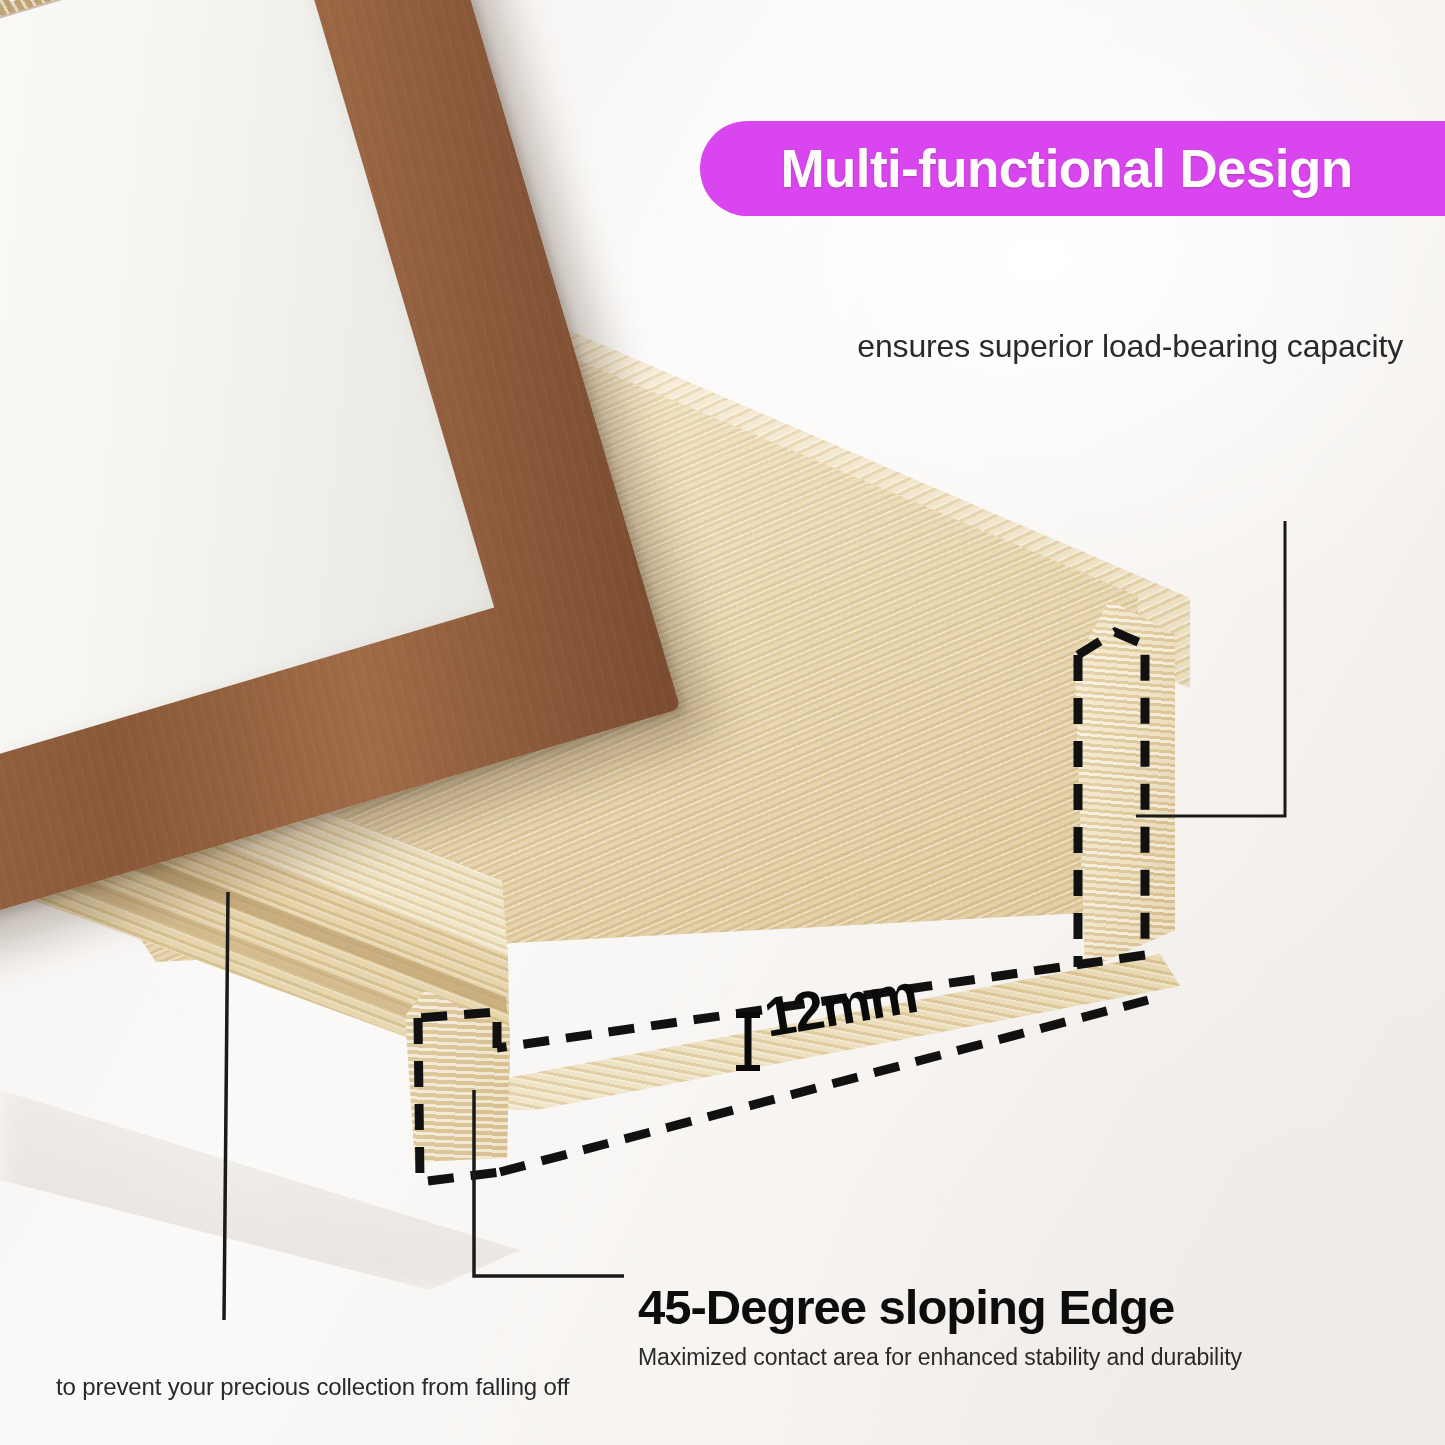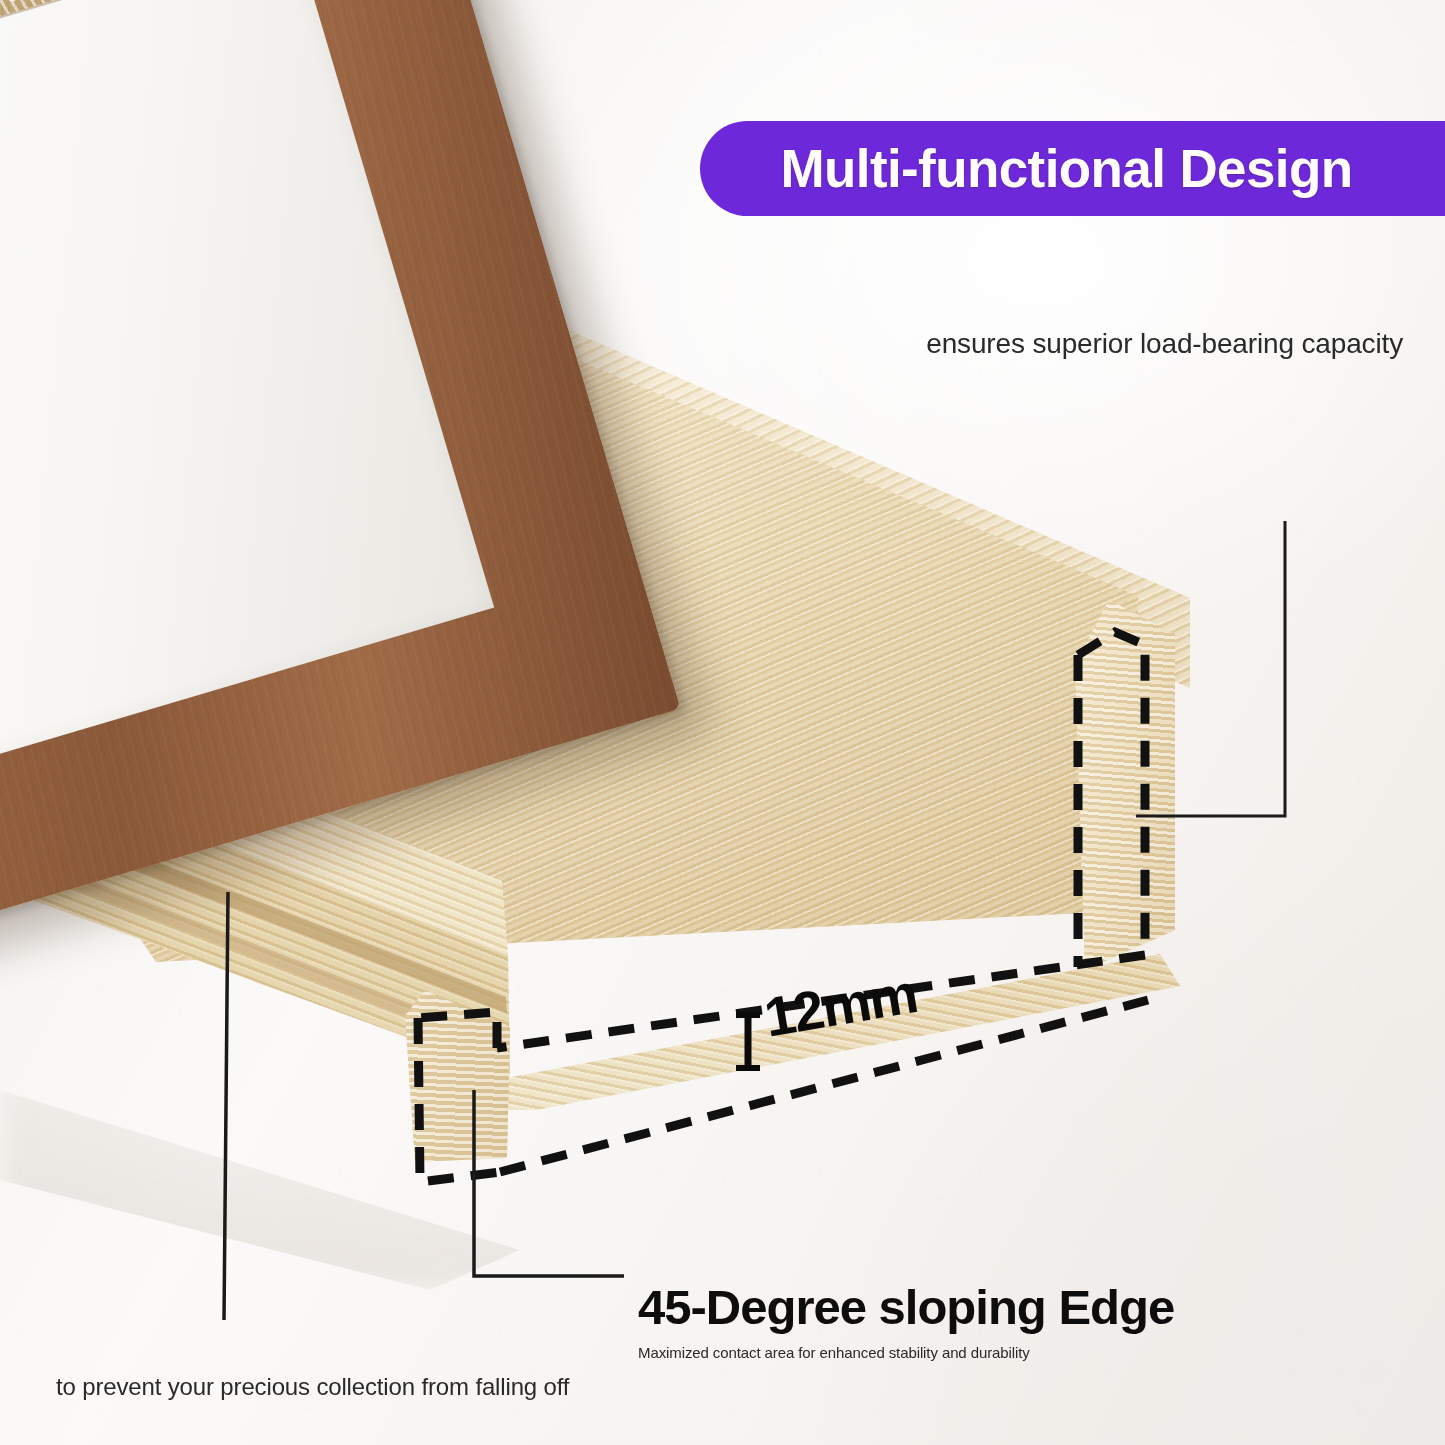--- a/index.html
+++ b/index.html
@@ -227,25 +227,25 @@
   }
   .co-sub{
     color:#2a2a2a;
     line-height:1.30;
     letter-spacing:-.15px;
     white-space:nowrap;
   }
 
   #callout-thick{ right:42px; top:312px; text-align:right; }
   #callout-thick .co-title{ font-size:49px; }
-  #callout-thick .co-sub{ font-size:28px; margin-top:14px; }
+  #callout-thick .co-sub{ font-size:32px; margin-top:14px; }
 
   #callout-slope{ left:638px; top:1246px; text-align:left; }
   #callout-slope .co-title{ font-size:49px;margin-top:36px; }
-  #callout-slope .co-sub{ font-size:15px; margin-top:10px; letter-spacing:-.1px; }
+  #callout-slope .co-sub{ font-size:23px; margin-top:10px; letter-spacing:-.1px; }
 
   #callout-fence{ left:56px; top:1360px; text-align:left; }
   #callout-fence .co-title{ font-size:49px; }
   #callout-fence .co-sub{ font-size:24px; margin-top:11px; }
 
   
   .dim-label{
     position:absolute;
     left:765px;top:986px;
     font-size:55px;font-weight:bold;color:#0a0a0a;
@@ -323,21 +323,21 @@
 
     <g stroke="#0a0a0a" stroke-width="6" stroke-linecap="butt">
       <line x1="748" y1="1015" x2="748" y2="1068" stroke-width="7"></line>
       <line x1="736" y1="1015" x2="760" y2="1015"></line>
       <line x1="736" y1="1068" x2="760" y2="1068"></line>
     </g>
   </svg>
 
   <div class="dim-label">12mm</div>
 
-  <div class="banner" id="banner" style="background: #6d28d9;">
+  <div class="banner" id="banner" style="background: #d946ef;">
     <span class="banner-text" style="color: rgb(253, 252, 250);">Multi-functional Design</span>
   </div>
 
   <div class="callout" id="callout-thick">
     <div class="co-sub">
       <div>ensures superior load-bearing capacity</div>
     </div>
   </div>
 
   <div class="callout" id="callout-slope">

